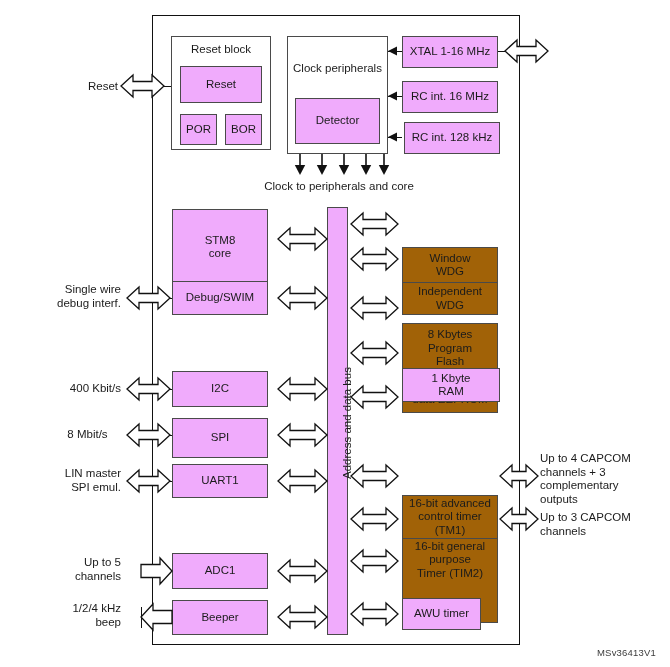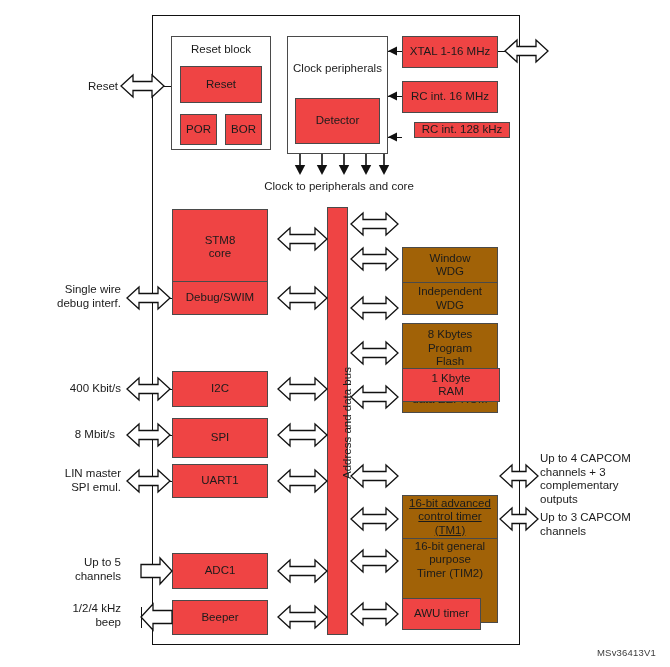--- a/index.html
+++ b/index.html
@@ -8,21 +8,21 @@
     font-family:"Liberation Sans","DejaVu Sans",sans-serif;
     color:#1b1b1b;
   }
   #stage{position:absolute;left:0;top:0;width:670px;height:667px;}
 
   
   .box{
     position:absolute;
     box-sizing:border-box;
     border:1.4px solid #4a4a4a;
-    background:#ef4444;
+    background:#f0abfc;
     display:flex;
     align-items:center;
     justify-content:center;
     text-align:center;
     font-size:11.5px;
     line-height:13.5px;
     color:#1b1b1b;
     white-space:pre-line;
   }
   .outer{
@@ -114,37 +114,37 @@
   <div class="box sub" style="left:225px;top:114px;width:37px;height:31px;">BOR</div>
   <div class="txt r" style="left:58px;top:80px;width:60px;">Reset</div>
 
   <div class="box group" style="left:287px;top:36px;width:101px;height:118px;"></div>
   <div class="grouptitle" style="left:287px;top:62px;width:101px;">Clock peripherals</div>
   <div class="box sub" style="left:295px;top:98px;width:85px;height:46px;">Detector</div>
   <div class="txt c" style="left:258px;top:180px;width:162px;">Clock to peripherals and core</div>
 
   <div class="box" style="left:402px;top:36px;width:96px;height:32px;">XTAL 1-16 MHz</div>
   <div class="box" style="left:402px;top:81px;width:96px;height:32px;">RC int. 16 MHz</div>
-  <div class="box" style="left:414px;top:122px;width:96px;height:16px;">RC int. 128 kHz</div>
+  <div class="box" style="left:404px;top:122px;width:96px;height:32px;">RC int. 128 kHz</div>
 
   <div class="box" style="left:327px;top:207px;width:21px;height:428px;"></div>
   <div class="vtxt" style="left:341px;top:479px;transform:rotate(-90deg);">Address and data bus</div>
 
   <div class="box" style="left:172px;top:209px;width:96px;height:76px;">STM8
 core</div>
 
   <div class="box" style="left:172px;top:281px;width:96px;height:34px;">Debug/SWIM</div>
   <div class="txt r" style="left:46px;top:283px;width:75px;">Single wire
 debug interf.</div>
 
   <div class="box" style="left:172px;top:371px;width:96px;height:36px;">I2C</div>
   <div class="txt r" style="left:46px;top:382px;width:75px;">400 Kbit/s</div>
 
   <div class="box" style="left:172px;top:418px;width:96px;height:40px;">SPI</div>
-  <div class="txt r" style="left:40px;top:428px;width:75px;">8 Mbit/s</div>
+  <div class="txt r" style="left:50px;top:428px;width:75px;text-align:center;">8 Mbit/s</div>
 
   <div class="box" style="left:172px;top:464px;width:96px;height:34px;">UART1</div>
   <div class="txt r" style="left:46px;top:467px;width:75px;">LIN master
 SPI emul.</div>
 
   <div class="box" style="left:172px;top:553px;width:96px;height:36px;">ADC1</div>
   <div class="txt r" style="left:46px;top:556px;width:75px;">Up to 5
 channels</div>
 
   <div class="box" style="left:172px;top:600px;width:96px;height:35px;">Beeper</div>
@@ -162,21 +162,21 @@
 Program
 Flash</div>
     <div class="stackcell" style="height:38px;">640 bytes
 data EEPROM</div>
   </div>
 
   <div class="box" style="left:402px;top:368px;width:98px;height:34px;">1 Kbyte
 RAM</div>
 
   <div class="stack" style="left:402px;top:455px;width:96px;height:128px;">
-    <div class="stackcell" style="height:43px;text-decoration:underline;">16-bit advanced
+    <div class="stackcell" style="height:43px;">16-bit advanced
 control timer (TM1)</div>
     <div class="stackcell" style="height:42px;">16-bit general purpose
 Timer (TIM2)</div>
   </div>
   <div class="txt l" style="left:540px;top:452px;width:118px;">Up to 4 CAPCOM
 channels + 3
 complementary
 outputs</div>
   <div class="txt l" style="left:540px;top:511px;width:118px;">Up to 3 CAPCOM
 channels</div>

